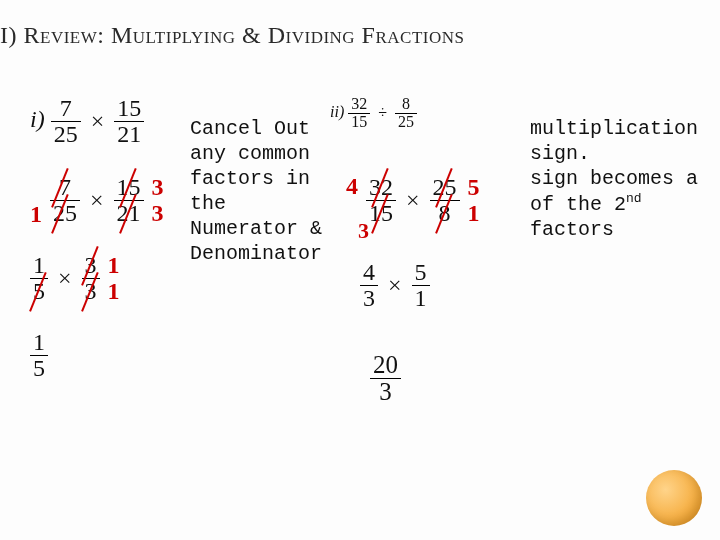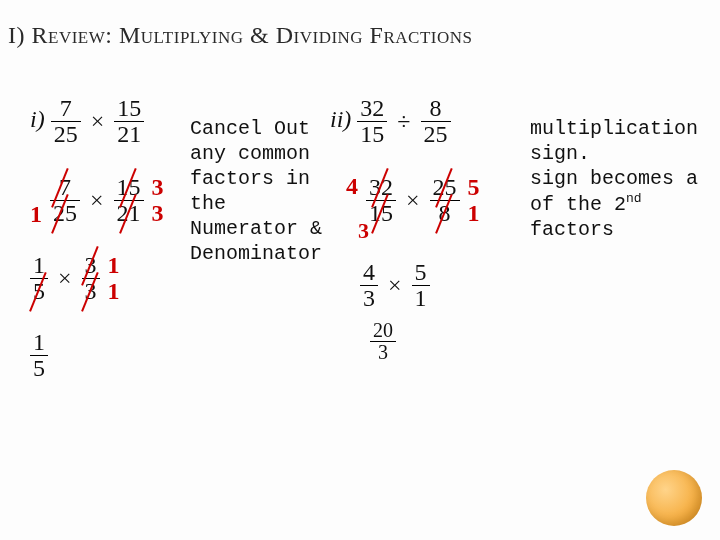--- a/index.html
+++ b/index.html
@@ -8,21 +8,21 @@
     width: 720px;
     height: 540px;
     background: #fdfdfd;
     font-family: Georgia, 'Times New Roman', serif;
     color: #111;
     position: relative;
     overflow: hidden;
   }
   .title {
     position: absolute;
-    left: 8px;
+    left: 0;
     top: 22px;
     font-size: 24px;
     color: #2a2a2a;
     font-variant: small-caps;
     letter-spacing: 0.5px;
   }
   .abs { position: absolute; font-family: 'Times New Roman', serif; }
   
   .frac {
     display: inline-block;
@@ -137,21 +137,21 @@
 </div>
 
 <div class="abs note" style="left:190px; top:116px; width:160px;">
   <div>Cancel Out</div>
   <div>any common</div>
   <div>factors in the</div>
   <div>Numerator &amp;</div>
   <div>Denominator</div>
 </div>
 
-<div class="abs row" style="left:330px; top:96px; font-size:24px;">
+<div class="abs row" style="left:330px; top:96px; font-size:16px;">
   <span class="lbl">ii)</span>
   <span class="frac">
     <span class="num">32</span>
     <span class="den">15</span>
   </span>
   <span class="op">÷</span>
   <span class="frac">
     <span class="num">8</span>
     <span class="den">25</span>
   </span>
@@ -184,21 +184,21 @@
     <span class="num">4</span>
     <span class="den">3</span>
   </span>
   <span class="op">×</span>
   <span class="frac">
     <span class="num">5</span>
     <span class="den">1</span>
   </span>
 </div>
 
-<div class="abs row" style="left:370px; top:320px; font-size:20px;">
+<div class="abs row" style="left:370px; top:352px; font-size:25px;">
   <span class="frac">
     <span class="num">20</span>
     <span class="den">3</span>
   </span>
 </div>
 
 <div class="abs note" style="left:530px; top:116px; width:190px;">
   <div>multiplication sign.</div>
   <div>sign becomes a</div>
   <div>

